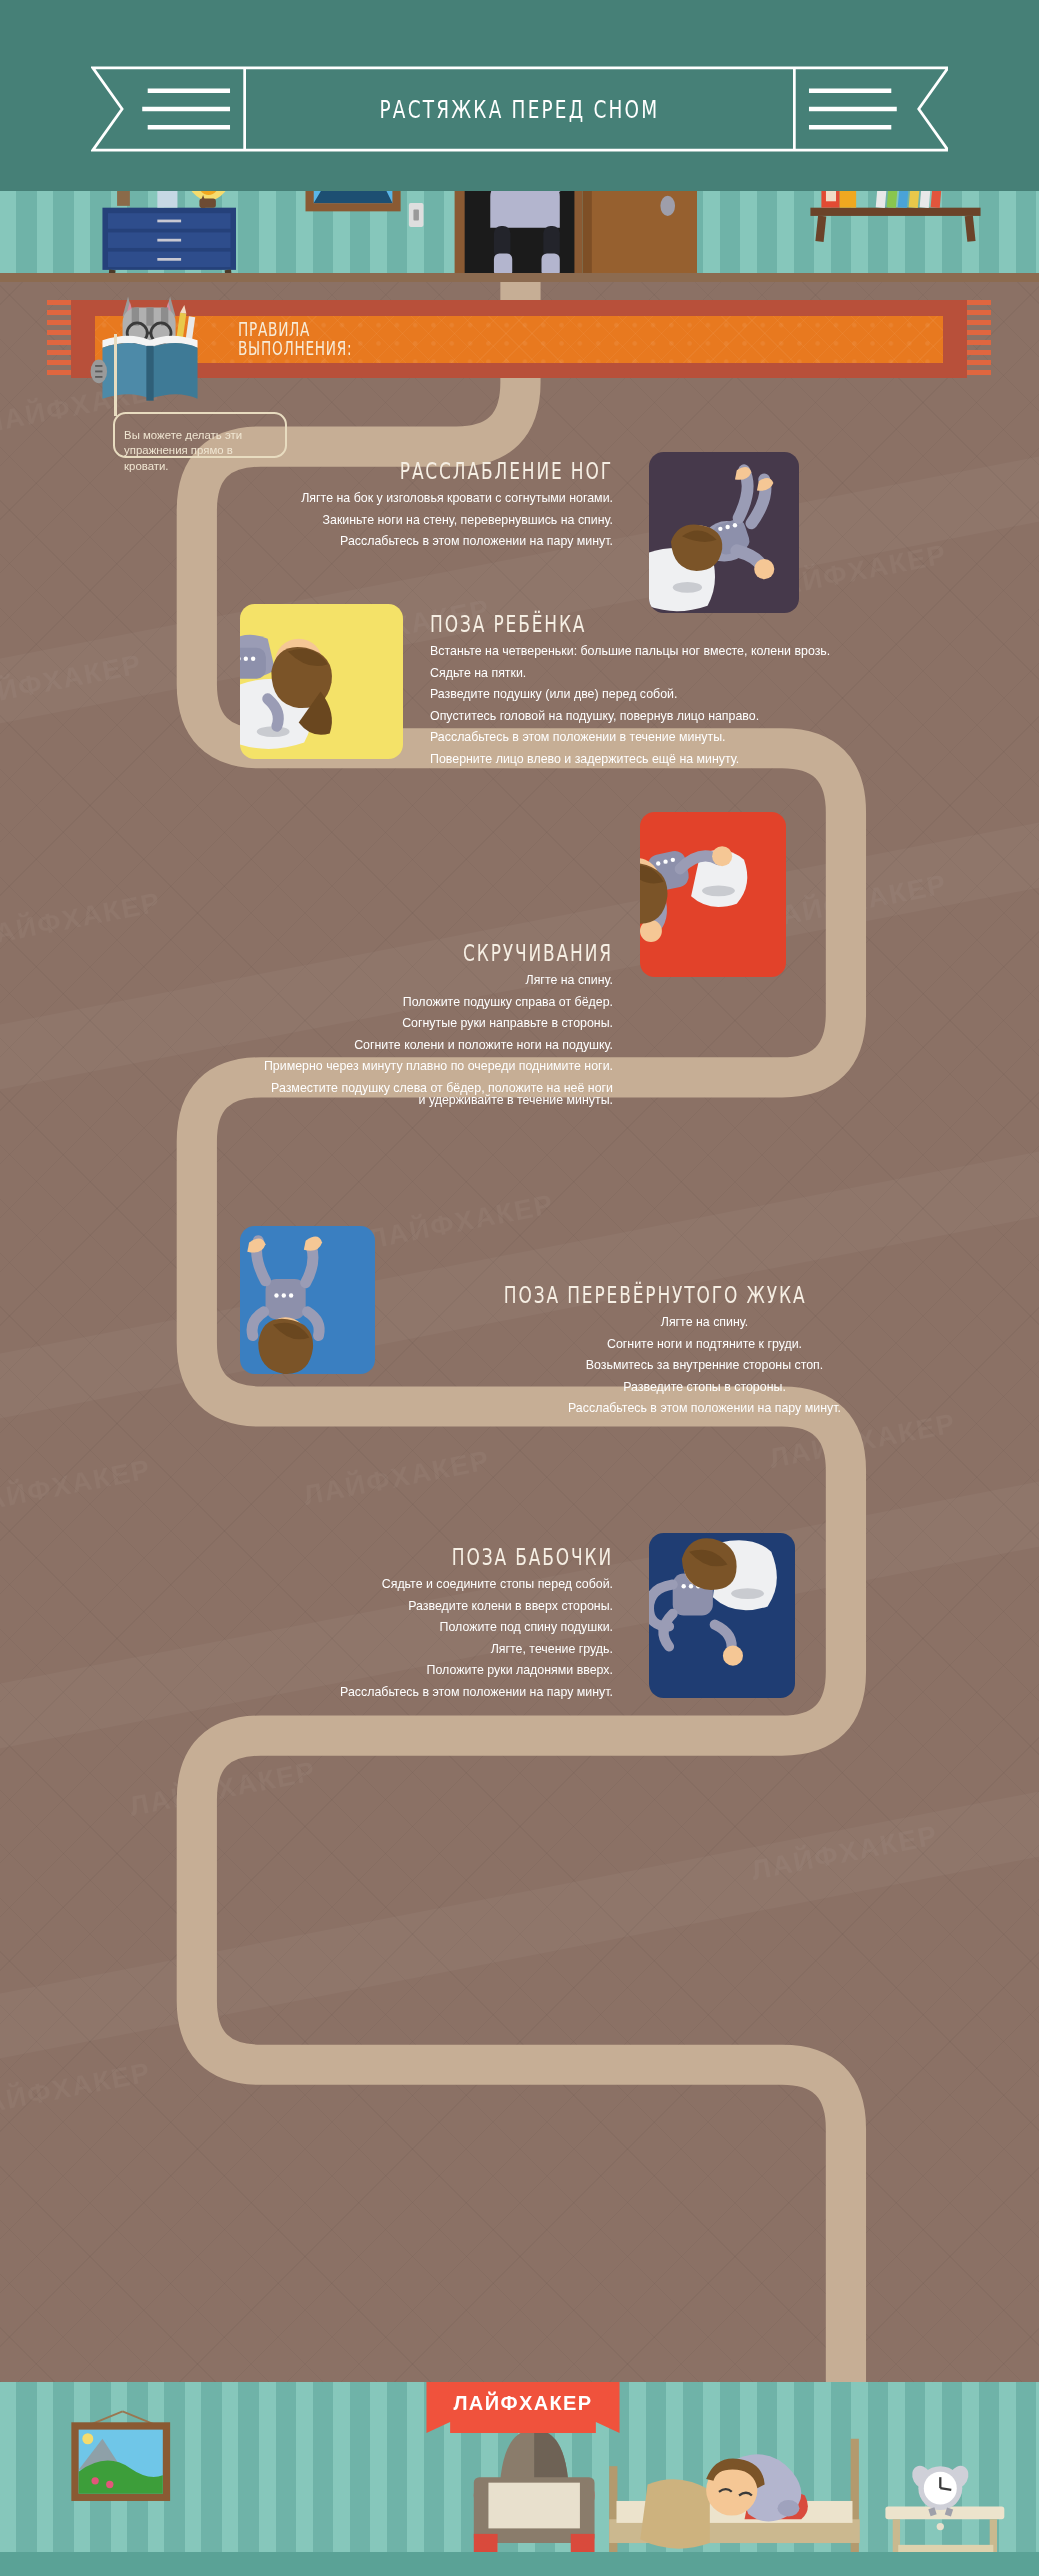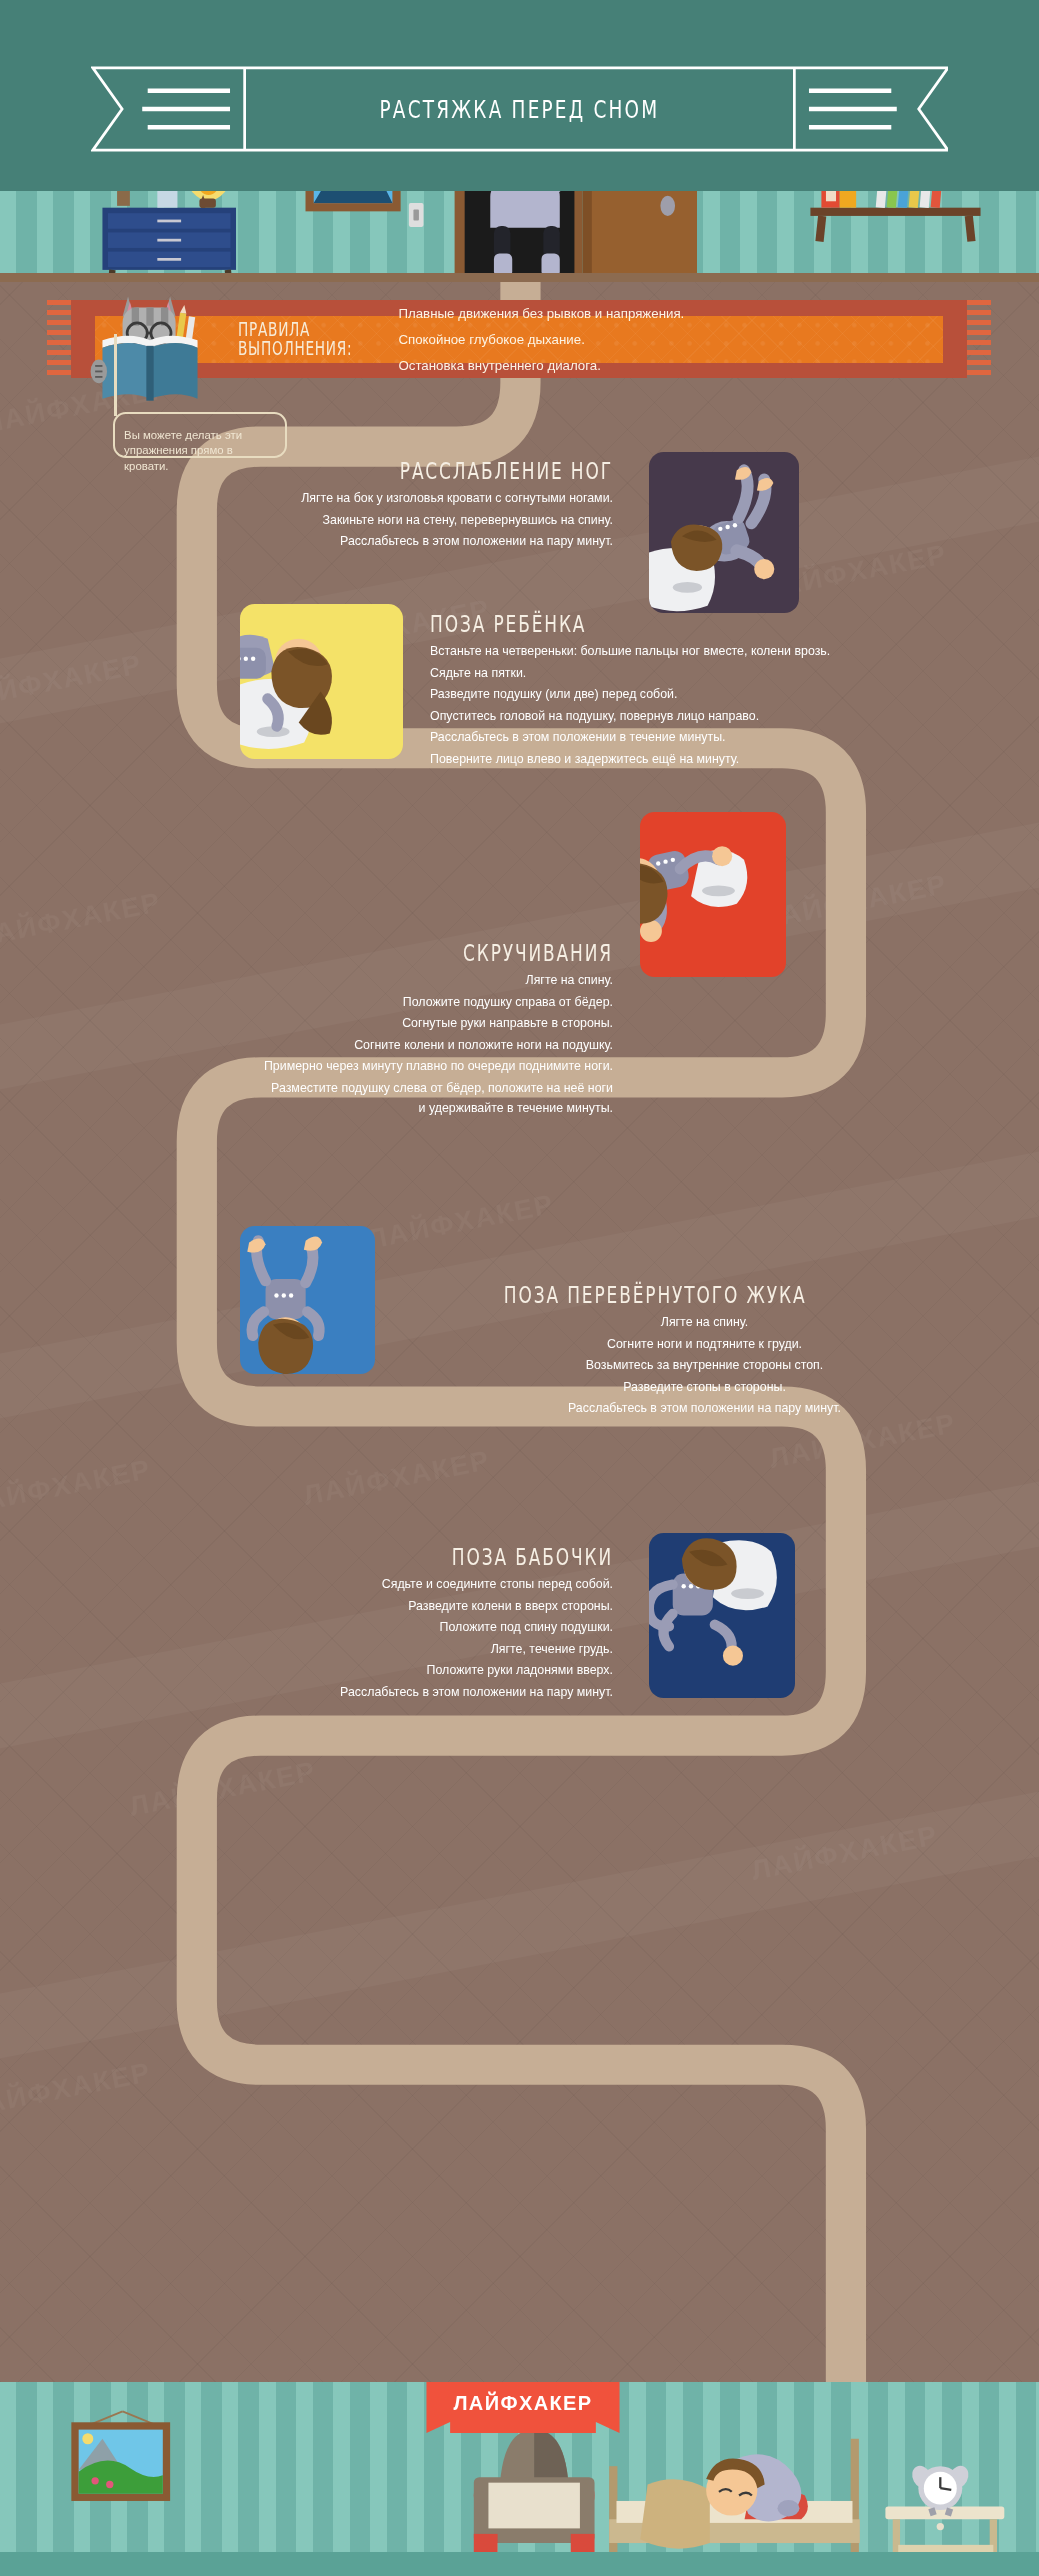--- a/index.html
+++ b/index.html
@@ -323,25 +323,20 @@
 
   <div id="rules">
     <div class="rules-frame"></div>
     <div class="rules-fringe-l"></div>
     <div class="rules-fringe-r"></div>
     <div class="rules-inner">
       <div class="rules-label">
         <div>ПРАВИЛА</div>
         <div>ВЫПОЛНЕНИЯ:</div>
       </div>
-      <ul class="rules-list">
-        <li>Плавные движения без рывков и напряжения.</li>
-        <li>Спокойное глубокое дыхание.</li>
-        <li>Остановка внутреннего диалога.</li>
-      </ul>
     </div>
 
     <svg class="catbook" viewBox="0 0 140 140">
       <g>
         <path d="M46 18 L52 40 L40 40 Z" fill="#9a9a9a"></path>
         <path d="M92 18 L86 40 L98 40 Z" fill="#9a9a9a"></path>
         <path d="M48 24 L52 38 L44 38 Z" fill="#d98b9e"></path>
         <path d="M90 24 L86 38 L94 38 Z" fill="#d98b9e"></path>
         <rect x="40" y="30" width="58" height="50" rx="16" fill="#b0b0b0"></rect>
         <rect x="50" y="30" width="8" height="20" fill="#8d8d8d"></rect>
@@ -439,21 +434,21 @@
   </div>
 
   <div class="ex right-text" style="left:55px; top:658px; width:558px;">
     <div class="ex-title">СКРУЧИВАНИЯ</div>
     <ul>
       <li>Лягте на спину.</li>
       <li>Положите подушку справа от бёдер.</li>
       <li>Согнутые руки направьте в стороны.</li>
       <li>Согните колени и положите ноги на подушку.</li>
       <li>Примерно через минуту плавно по очереди поднимите ноги.</li>
-      <li style="margin-bottom:8px;">Разместите подушку слева от бёдер, положите на неё ноги</li>
+      <li style="margin-bottom:0;">Разместите подушку слева от бёдер, положите на неё ноги</li>
       <li>и удерживайте в течение минуты.</li>
     </ul>
   </div>
   <div class="mat" style="left:640px; top:530px; width:146px; height:165px; background:#e2422a;">
     <svg viewBox="0 0 160 180" width="146" height="165">
       <path d="M66 46 q28 -12 48 6 q10 28 -8 48 q-30 10 -50 -8 Z" fill="#eff0f2"></path>
       <ellipse cx="86" cy="86" rx="18" ry="6" fill="#c9cbd0"></ellipse>
       <rect x="10" y="44" width="42" height="40" rx="12" fill="#8d90ab" transform="rotate(-12 31 64)"></rect>
       <circle cx="20" cy="56" r="2.4" fill="#ffffff"></circle>
       <circle cx="28" cy="54" r="2.4" fill="#ffffff"></circle>

